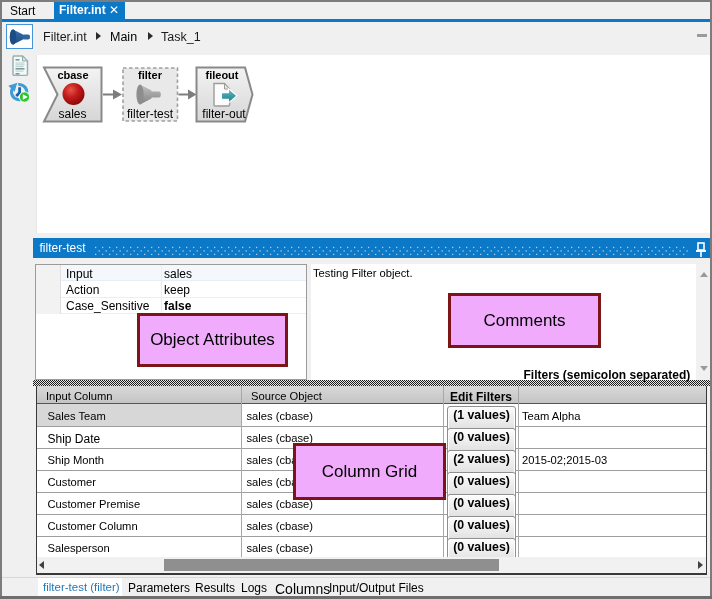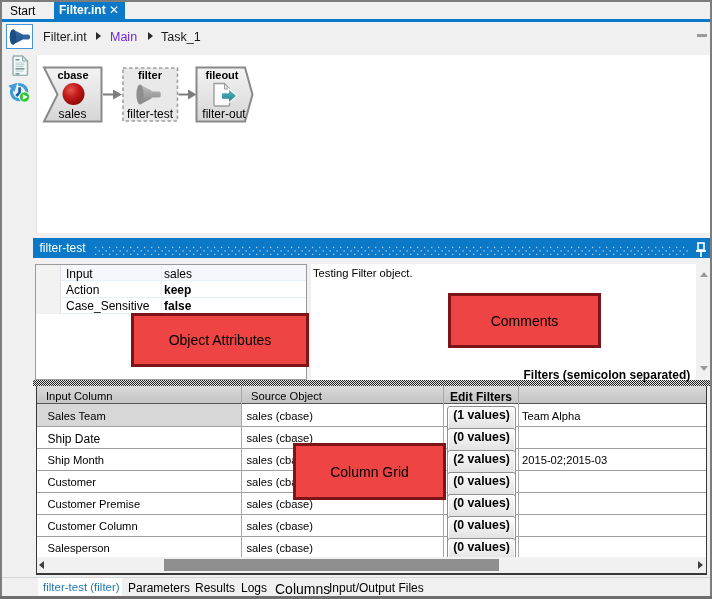--- a/index.html
+++ b/index.html
@@ -1,17 +1,17 @@
 <!DOCTYPE html>
 <html><head><meta charset="utf-8"><style>
 *{margin:0;padding:0;box-sizing:border-box}
 html,body{width:712px;height:599px}
 body{position:relative;font-family:"Liberation Sans",sans-serif;background:#f0f0f0;overflow:hidden;color:#000}
 .a{position:absolute}
-.callout{position:absolute;background:#ef4444;border:3px solid #7d1518;display:flex;align-items:center;justify-content:center;font-size:14px;color:#000;z-index:22}
+.callout{position:absolute;background:#f0abfc;border:3px solid #7d1518;display:flex;align-items:center;justify-content:center;font-size:17px;color:#000;z-index:22}
 </style></head>
 <body>
 
 <div class="a" style="left:2px;top:2px;width:708px;height:17px;background:#f0f0f0"></div>
 <div class="a" style="left:10px;top:3px;font-size:12px;line-height:16px">Start</div>
 <div class="a" style="left:54px;top:2px;width:71px;height:17px;background:#0b79c7;color:#fff;font-size:12px;line-height:17px;font-weight:bold;text-align:left;padding-left:5px">Filter.int <span style="font-weight:normal;font-size:12px">✕</span></div>
 <div class="a" style="left:2px;top:19px;width:708px;height:3px;background:#0b79c7"></div>
 
 <div class="a" style="left:6px;top:24px;width:27px;height:25px;background:#fff;border:1px solid #4693d8">
 <svg width="25" height="23" style="position:absolute;left:0;top:0">
@@ -22,21 +22,21 @@
         </linearGradient>
       </defs>
 <ellipse cx="6" cy="12" rx="3.2" ry="7.5" fill="#173f6f"></ellipse>
 <polygon points="6,4.5 16,9.5 16,14.5 6,19.5" fill="url(#gfb)"></polygon>
 <ellipse cx="6" cy="12" rx="3.2" ry="7.5" fill="#1c4d85"></ellipse>
 <rect x="15" y="9.5" width="8" height="5" rx="1.8" fill="#2f66a2"></rect>
 </svg>
 </div>
 <div class="a" style="left:43px;top:29.5px;font-size:12.5px;color:#1b1b1b">Filter.int</div>
 <div class="a" style="left:96px;top:32px;width:0;height:0;border-left:5px solid #2a2a2a;border-top:4px solid transparent;border-bottom:4px solid transparent"></div>
-<div class="a" style="left:110px;top:29.5px;font-size:12.5px;color:#6d28d9">Main</div>
+<div class="a" style="left:110px;top:29.5px;font-size:12.5px;color:#000000">Main</div>
 <div class="a" style="left:148px;top:32px;width:0;height:0;border-left:5px solid #2a2a2a;border-top:4px solid transparent;border-bottom:4px solid transparent"></div>
 <div class="a" style="left:161px;top:29.5px;font-size:12.5px;color:#1b1b1b">Task_1</div>
 <div class="a" style="left:697px;top:34px;width:10px;height:3px;background:#9a9a9a"></div>
 
 <svg class="a" style="left:12px;top:54px" width="18" height="22">
 <path d="M1,2 h9.5 l5,5 v13 a1.5,1.5 0 0 1 -1.5,1.5 h-11.5 a1.5,1.5 0 0 1 -1.5,-1.5 v-16.5 a1.5,1.5 0 0 1 1.5,-1.5 z" fill="#f4fafa" stroke="#9ab0b0" stroke-width="1.5"></path>
 <path d="M10.5,2 v5 h5 z" fill="#d7e4e4" stroke="#93abab" stroke-width="1"></path>
 <rect x="3.5" y="5" width="4" height="1.6" fill="#7d9999"></rect>
 <rect x="3.5" y="8.5" width="9" height="1" fill="#b7c9c9"></rect>
 <rect x="3.5" y="10.3" width="9" height="1" fill="#b7c9c9"></rect>
@@ -119,31 +119,31 @@
 
 <div class="a" style="left:35px;top:264px;width:272px;height:116px;background:#fff;border:1px solid #9b9b9b"></div>
 <div class="a" style="left:36px;top:265px;width:270px;height:16px;background:#f4f8fc;border-bottom:1px solid #e8eef5"></div>
 <div class="a" style="left:36px;top:282px;width:270px;height:16px;border-bottom:1px solid #e8eef5"></div>
 <div class="a" style="left:36px;top:298px;width:270px;height:16px;border-bottom:1px solid #e8eef5"></div>
 <div class="a" style="left:161px;top:265px;width:1px;height:49px;background:#e8eef5"></div>
 <div class="a" style="left:36px;top:265px;width:25px;height:49px;background:#f2f2f2;border-right:1px solid #e0e0e0"></div>
 <div class="a" style="left:66px;top:267px;font-size:12px">Input</div>
 <div class="a" style="left:164px;top:267px;font-size:12px">sales</div>
 <div class="a" style="left:66px;top:283px;font-size:12px">Action</div>
-<div class="a" style="left:164px;top:283px;font-size:12px;font-weight:bold">keep</div>
+<div class="a" style="left:164px;top:283px;font-size:12px;font-weight:normal">keep</div>
 <div class="a" style="left:66px;top:299px;font-size:12px">Case_Sensitive</div>
 <div class="a" style="left:164px;top:299px;font-size:12px;font-weight:bold">false</div>
 
 <div class="a" style="left:311px;top:264px;width:385px;height:116px;background:#fff"></div>
 <div class="a" style="left:313px;top:266.5px;font-size:11.2px">Testing Filter object.</div>
 <div class="a" style="left:696px;top:264px;width:14px;height:116px;background:#f1f1f1"></div>
 <div class="a" style="left:700px;top:271.5px;width:0;height:0;border-bottom:5px solid #9a9a9a;border-left:4px solid transparent;border-right:4px solid transparent"></div>
 <div class="a" style="left:700px;top:366px;width:0;height:0;border-top:5px solid #9a9a9a;border-left:4px solid transparent;border-right:4px solid transparent"></div>
 
-<div class="callout" style="left:131px;top:313px;width:178px;height:54px">Object Attributes</div>
+<div class="callout" style="left:137px;top:313px;width:151px;height:54px">Object Attributes</div>
 <div class="callout" style="left:448px;top:293px;width:153px;height:55px">Comments</div>
 <div class="callout" style="left:293px;top:443px;width:153px;height:57px">Column Grid</div>
 
 <div class="a" style="left:33px;top:380px;width:677px;height:6px;background-color:#e8e8e8;background-image:linear-gradient(45deg,#1c1c1c 25%,transparent 25%,transparent 75%,#1c1c1c 75%),linear-gradient(45deg,#1c1c1c 25%,transparent 25%,transparent 75%,#1c1c1c 75%);background-size:2px 2px;background-position:0 0,1px 1px"></div>
 
 <div class="a" style="left:36px;top:386px;width:671px;height:18px;background:linear-gradient(#d9d9d9,#c4c4c4);border-bottom:1px solid #555"></div>
 <div class="a" style="left:46px;top:390px;font-size:11.2px">Input Column</div>
 <div class="a" style="left:251px;top:390px;font-size:11.2px">Source Object</div>
 <div class="a" style="left:443px;top:389.5px;width:76px;font-size:12px;font-weight:bold;text-align:center">Edit Filters</div>
 <div class="a" style="left:523.5px;top:368px;font-size:12px;font-weight:bold">Filters (semicolon separated)</div>

